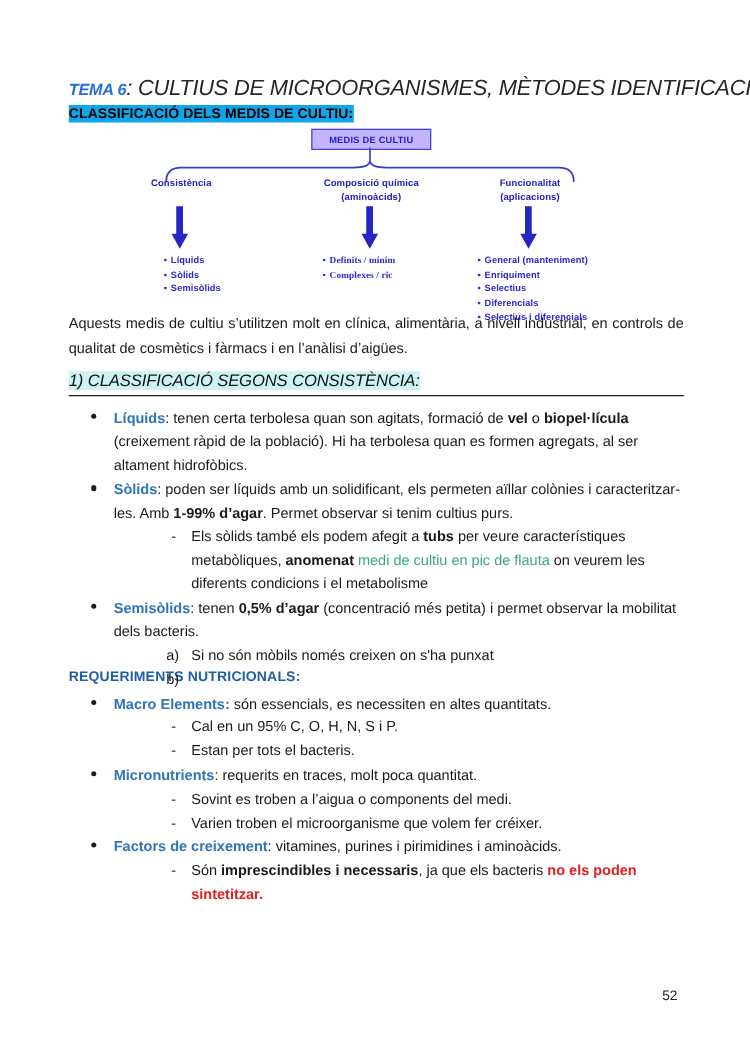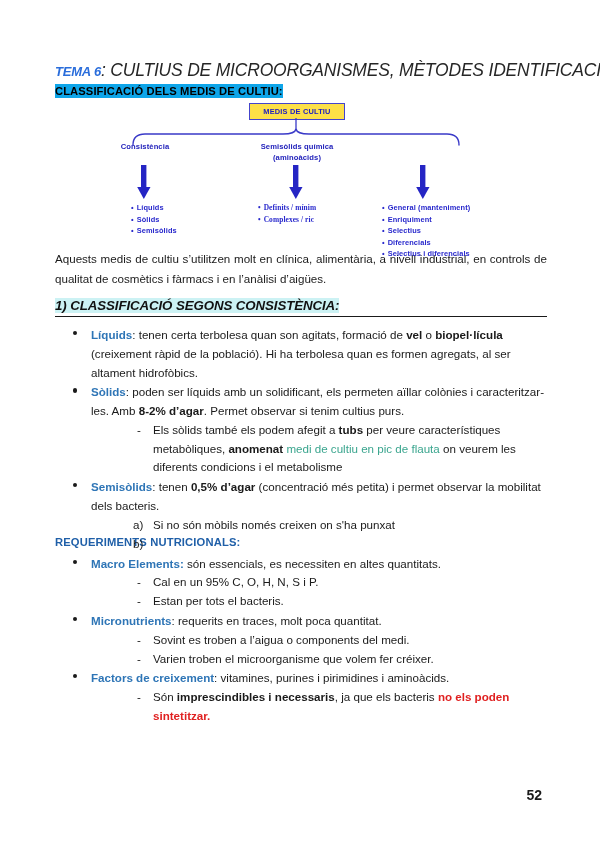--- a/index.html
+++ b/index.html
@@ -62,21 +62,21 @@
     padding: 1px 0;
   }
 
   .section-heading {
     position: relative;
     margin: 0 0 2px 0;
     padding: 0;
   }
   .section-heading .txt {
     font-style: italic;
-    font-weight: bold;
+    font-weight: normal;
     font-size: 13.3px;
     color: #111111;
     background: #ccf2f4;
     letter-spacing: -0.1px;
   }
   .section-rule {
     border: 0;
     border-top: 1.3px solid #1a1a1a;
     margin: 2px 0 9px 0;
     width: 100%;
@@ -180,21 +180,21 @@
     width: 94px;
     height: 15px;
     border: 1.4px solid #4444cc;
     color: #2020c0;
     font-weight: bold;
     font-size: 7.4px;
     letter-spacing: 0.2px;
     display: flex;
     align-items: center;
     justify-content: center;
-    background: #fde047;
+    background: #c4b5fd;
   }
   .dg-svg {
     position: absolute;
     left: 0;
     top: 0;
   }
   .dg-col-title {
     position: absolute;
     color: #2222bb;
     font-weight: bold;
@@ -215,23 +215,23 @@
   .dg-items div::before {
     content: "\2022";
     margin-right: 3px;
   }
 
   
   .page-number {
     position: absolute;
     right: 58px;
     bottom: 45px;
-    font-size: 14px;
-    color: #1a1a1a;
-    font-weight: bold;
+    font-size: 11px;
+    color: #1a1a1a;
+    font-weight: normal;
   }
 </style>
 </head>
 <body>
 
 <div class="page">
   <div class="content">
 
     <div class="doc-title">
       <span class="tema">TEMA 6</span><span class="rest">: CULTIUS DE MICROORGANISMES, MÈTODES IDENTIFICACIÓ</span>
@@ -273,22 +273,26 @@
           <rect x="365" y="62" width="5.4" height="24" fill="#2525c4"></rect>
           <polygon points="361.2,84 374.5,84 367.8,96" fill="#2525c4"></polygon>
         </g>
       </svg>
 
       <div class="dg-col-title" style="left:48px; top:38px; width:84px;">
         <div>Consistència</div>
         <div></div>
       </div>
       <div class="dg-col-title" style="left:188px; top:38px; width:108px;">
-        <div>Semisòlids química</div>
+        <div>Composició química</div>
         <div>(aminoàcids)</div>
+      </div>
+      <div class="dg-col-title" style="left:318px; top:38px; width:102px;">
+        <div>Funcionalitat</div>
+        <div>(aplicacions)</div>
       </div>
 
       <div class="dg-items" style="left:76px; top:99px;">
         <div>Líquids</div>
         <div>Sòlids</div>
         <div>Semisòlids</div>
       </div>
 
       <div class="dg-items" style="left:203px; top:99px;font-family:Liberation Serif, serif;">
         <div>Definits / mínim</div>
@@ -312,21 +316,21 @@
     <hr class="section-rule">
 
     <ul class="lv1">
       <li>
         <span class="dot"></span>
         <span class="term">Líquids</span><span>: tenen certa terbolesa quan son agitats, formació de </span><span class="b">vel</span><span> o </span><span class="b">biopel·lícula</span><span> (creixement ràpid de la població). Hi ha terbolesa quan es formen agregats, al ser altament hidrofòbics.</span>
       </li>
 
       <li>
         <span class="dot"></span>
-        <span class="term">Sòlids</span><span>: poden ser líquids amb un solidificant, els permeten aïllar colònies i caracteritzar-les. Amb </span><span class="b">8-2% d’agar</span><span>. Permet observar si tenim cultius purs.</span>
+        <span class="term">Sòlids</span><span>: poden ser líquids amb un solidificant, els permeten aïllar colònies i caracteritzar-les. Amb </span><span class="b">1-99% d’agar</span><span>. Permet observar si tenim cultius purs.</span>
         <ul class="lv2">
           <li>
             <span class="dash">-</span>
             <span>Els sòlids també els podem afegit a </span><span class="b">tubs</span><span> per veure característiques metabòliques, </span><span class="b">anomenat</span><span class="green"> medi de cultiu en pic de flauta</span><span> on veurem les diferents condicions i el metabolisme</span>
           </li>
         </ul>
       </li>
 
       <li>
         <span class="dot"></span>

